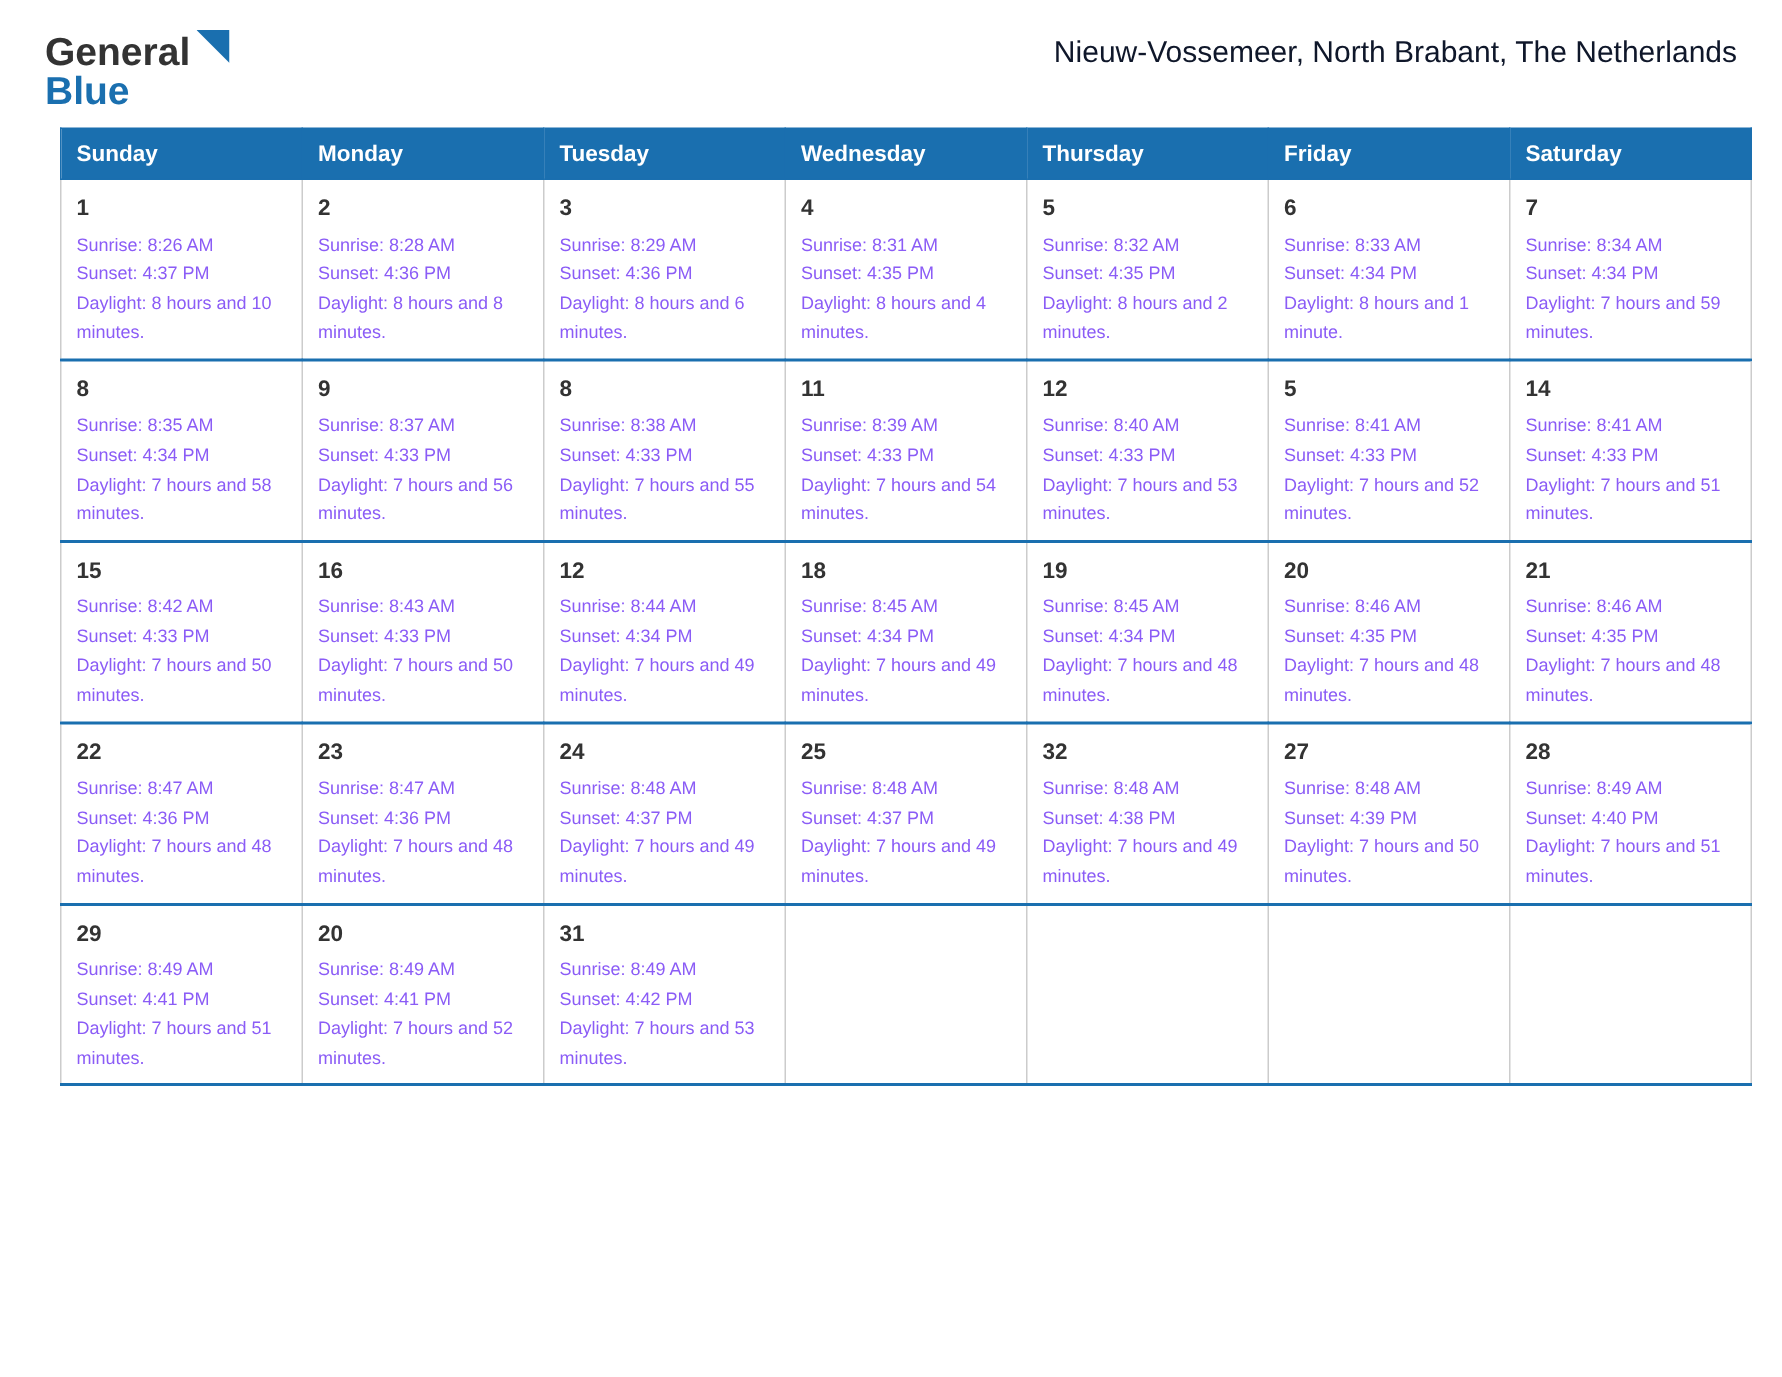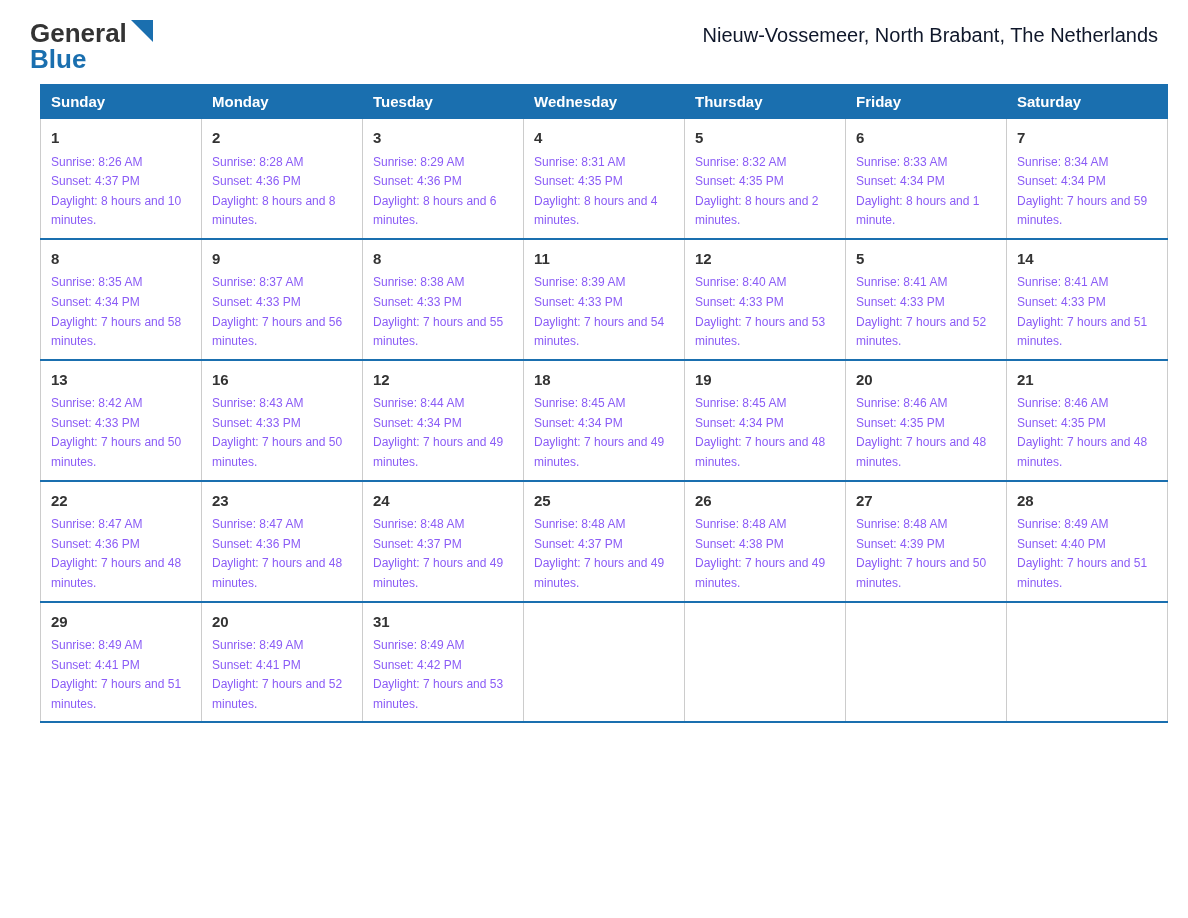--- a/index.html
+++ b/index.html
@@ -180,21 +180,21 @@
         <span class="day-num">5</span>
         <span class="day-info">Sunrise: 8:41 AM<br>Sunset: 4:33 PM<br>Daylight: 7 hours and 52 minutes.</span>
       </td>
         <td>
         <span class="day-num">14</span>
         <span class="day-info">Sunrise: 8:41 AM<br>Sunset: 4:33 PM<br>Daylight: 7 hours and 51 minutes.</span>
       </td>
       </tr>
       <tr>
         <td>
-        <span class="day-num">13</span>
+        <span class="day-num">15</span>
         <span class="day-info">Sunrise: 8:42 AM<br>Sunset: 4:33 PM<br>Daylight: 7 hours and 50 minutes.</span>
       </td>
         <td>
         <span class="day-num">16</span>
         <span class="day-info">Sunrise: 8:43 AM<br>Sunset: 4:33 PM<br>Daylight: 7 hours and 50 minutes.</span>
       </td>
         <td>
         <span class="day-num">12</span>
         <span class="day-info">Sunrise: 8:44 AM<br>Sunset: 4:34 PM<br>Daylight: 7 hours and 49 minutes.</span>
       </td>
@@ -226,21 +226,21 @@
       </td>
         <td>
         <span class="day-num">24</span>
         <span class="day-info">Sunrise: 8:48 AM<br>Sunset: 4:37 PM<br>Daylight: 7 hours and 49 minutes.</span>
       </td>
         <td>
         <span class="day-num">25</span>
         <span class="day-info">Sunrise: 8:48 AM<br>Sunset: 4:37 PM<br>Daylight: 7 hours and 49 minutes.</span>
       </td>
         <td>
-        <span class="day-num">26</span>
+        <span class="day-num">32</span>
         <span class="day-info">Sunrise: 8:48 AM<br>Sunset: 4:38 PM<br>Daylight: 7 hours and 49 minutes.</span>
       </td>
         <td>
         <span class="day-num">27</span>
         <span class="day-info">Sunrise: 8:48 AM<br>Sunset: 4:39 PM<br>Daylight: 7 hours and 50 minutes.</span>
       </td>
         <td>
         <span class="day-num">28</span>
         <span class="day-info">Sunrise: 8:49 AM<br>Sunset: 4:40 PM<br>Daylight: 7 hours and 51 minutes.</span>
       </td>

